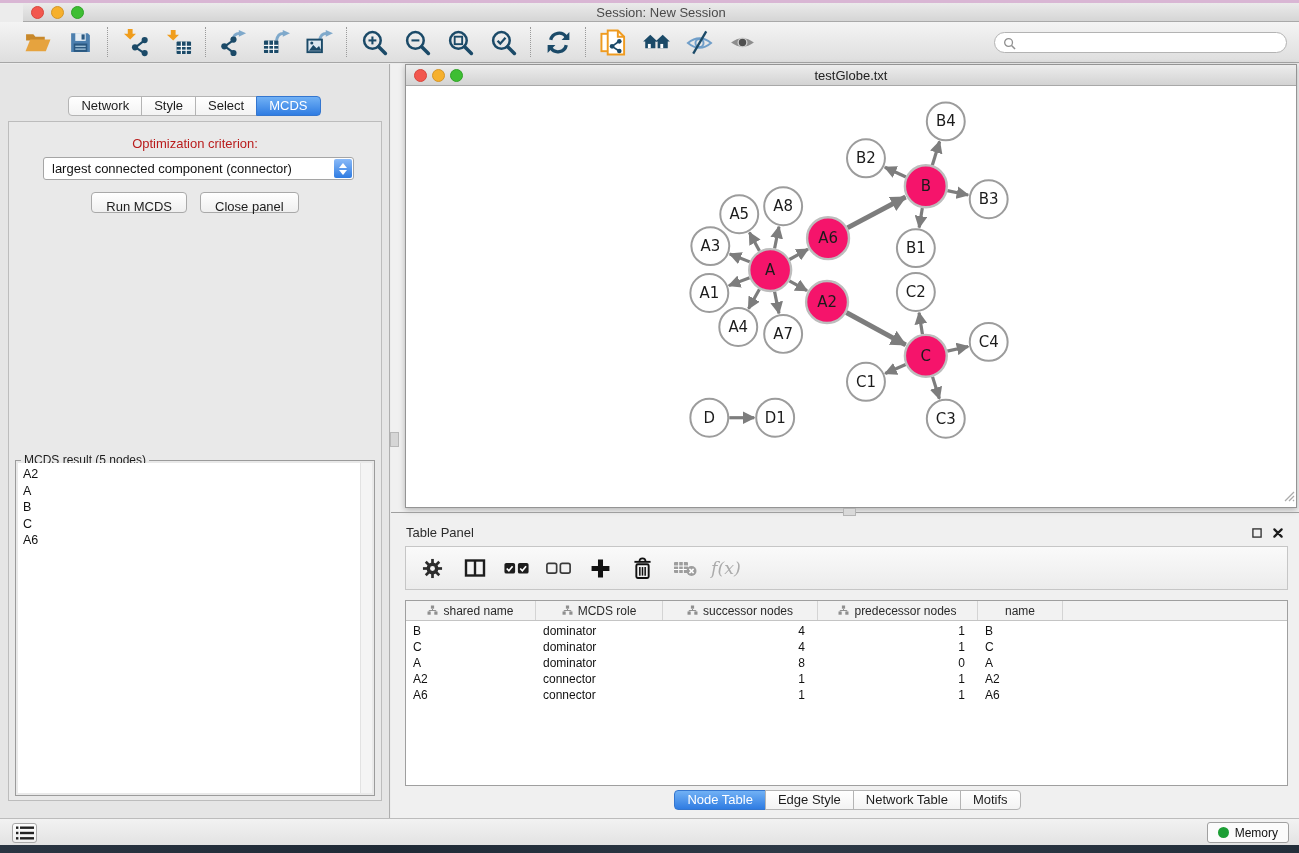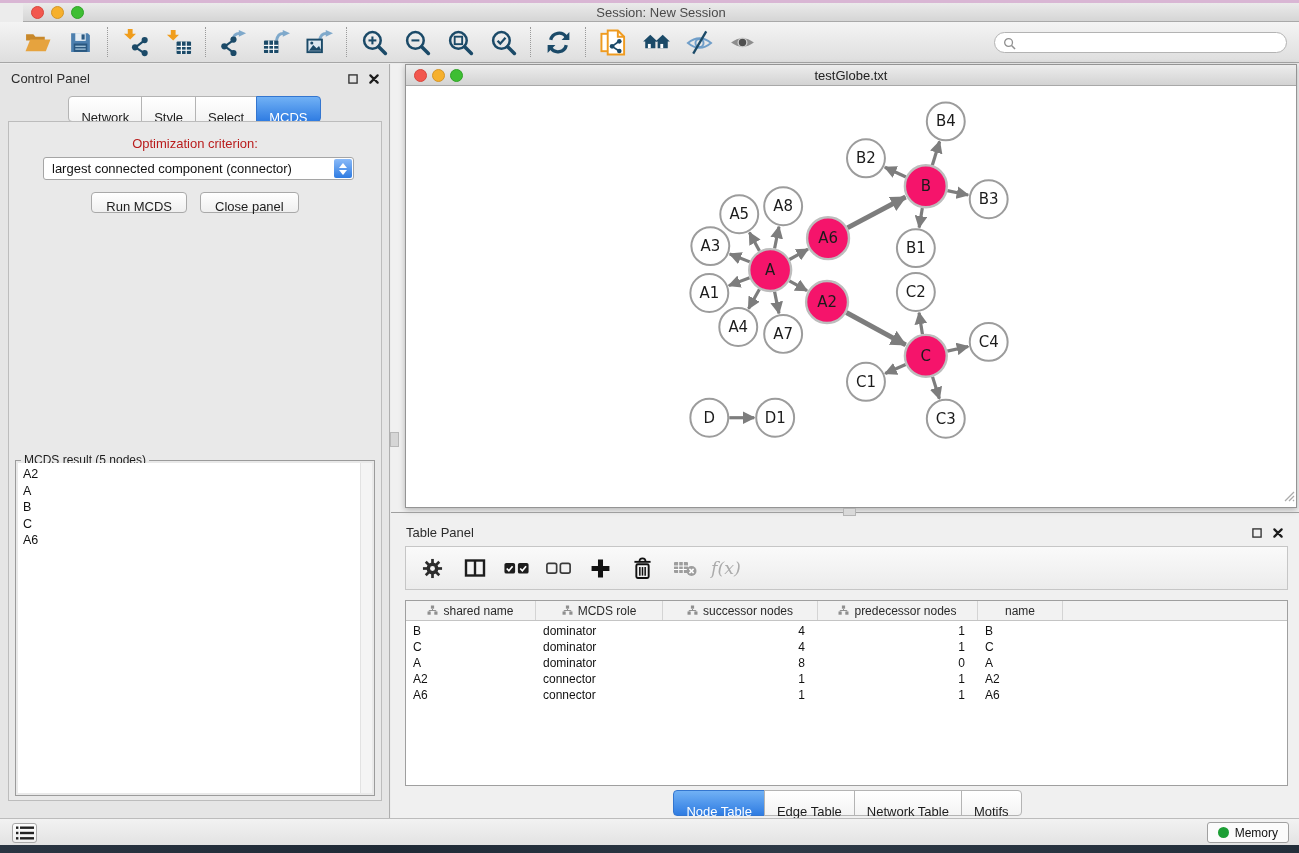--- a/index.html
+++ b/index.html
@@ -31,21 +31,21 @@
 
   .main { position:absolute; top:64px; left:0; right:0; height:754px; }
 
   
   .control-panel { position:absolute; left:0; top:0; width:390px; height:754px; background:#e5e5e5; border-right:1px solid #aeaeae; }
   .panel-header { height:28px; position:relative; }
   .panel-title { position:absolute; left:11px; top:7px; font-size:13px; color:#2c2c2c; }
   .panel-ctrl { position:absolute; top:9px; right:9px; display:flex; gap:9px; }
   .pc-btn { width:12px; height:12px; display:flex; align-items:center; justify-content:center; }
   .cp-tabs { position:absolute; top:32px; left:0; right:0; display:flex; justify-content:center; }
-  .seg { height:20px; line-height:18px; padding:12px 12px; font-size:13px; background:linear-gradient(#fff,#f3f3f3);
+  .seg { height:20px; line-height:18px; padding:0 12px; font-size:13px; background:linear-gradient(#fff,#f3f3f3);
          border:1px solid #b4b4b4; margin-left:-1px; color:#1d1d1d; }
   .seg:first-child { border-radius:4px 0 0 4px; margin-left:0; }
   .seg:last-child { border-radius:0 4px 4px 0; }
   .seg.active { background:linear-gradient(#71b1f5,#2f7ce2); border-color:#3476cf; color:#fff; }
   .cp-body { position:absolute; left:8px; right:7px; top:57px; bottom:17px; background:#e9e9e9; border:1px solid #bcbcbc; }
   .opt-label { margin-top:14px; text-align:center; font-size:13px; color:#b91c1c; }
   .criterion { position:absolute; left:34px; right:27px; top:35px; height:23px; background:#fff; border:1px solid #a5a5a5;
                border-radius:3px; font-size:13px; line-height:21px; padding-left:8px; color:#111; }
   .stepper { position:absolute; right:1px; top:1px; bottom:1px; width:18px; border-radius:2px;
              background:linear-gradient(#8abaf8,#2f7ce2); display:flex; flex-direction:column; align-items:center; justify-content:center; gap:2px; }
@@ -278,35 +278,20 @@
             <circle cx="6" cy="6" r="4.2" fill="none" stroke="#8f8f8f" stroke-width="1.4"></circle>
             <line x1="9.2" y1="9.2" x2="13" y2="13" stroke="#8f8f8f" stroke-width="1.6"></line>
           </svg></span>
       <input class="search-input" placeholder="" style="">
     </div>
   </div>
 
   <div class="main">
 
     <div class="control-panel">
-      <div class="panel-header">
-        <span class="panel-title">Control Panel</span>
-        <div class="panel-ctrl">
-          <span class="pc-btn">
-              <svg viewBox="0 0 11 11" width="10" height="10">
-                <rect x="1" y="1" width="9" height="9" fill="none" stroke="#333" stroke-width="1.5"></rect>
-              </svg>
-            </span>
-          <span class="pc-btn">
-              <svg viewBox="0 0 11 11" width="10" height="10">
-                <path d="M1.5 1.5 L9.5 9.5 M9.5 1.5 L1.5 9.5" stroke="#1d1d1d" stroke-width="2.4" stroke-linecap="round"></path>
-              </svg>
-            </span>
-        </div>
-      </div>
       <div class="cp-tabs">
           <div class="seg">Network</div>
           <div class="seg">Style</div>
           <div class="seg">Select</div>
           <div class="seg active">MCDS</div>
         </div>
       <div class="cp-body">
         <div class="opt-label">Optimization criterion:</div>
         <div class="criterion">
           <span>largest connected component (connector)</span>
@@ -627,21 +612,21 @@
                 <div class="td" style="width: 130px; text-align: left;">A6</div>
                 <div class="td" style="width: 127px; text-align: left;">connector</div>
                 <div class="td" style="width: 155px; text-align: right;">1</div>
                 <div class="td" style="width: 160px; text-align: right;">1</div>
                 <div class="td" style="width: 85px; text-align: left;">A6</div>
               </div>
             </div>
         </div>
         <div class="tp-tabs">
             <div class="seg active">Node Table</div>
-            <div class="seg">Edge Table</div>
+            <div class="seg">Edge Style</div>
             <div class="seg">Network Table</div>
             <div class="seg">Motifs</div>
           </div>
       </div>
     </div>
   </div>
 
   <div class="statusbar">
     <div class="sb-list-btn">
         <svg viewBox="0 0 18 14" width="18" height="14">

